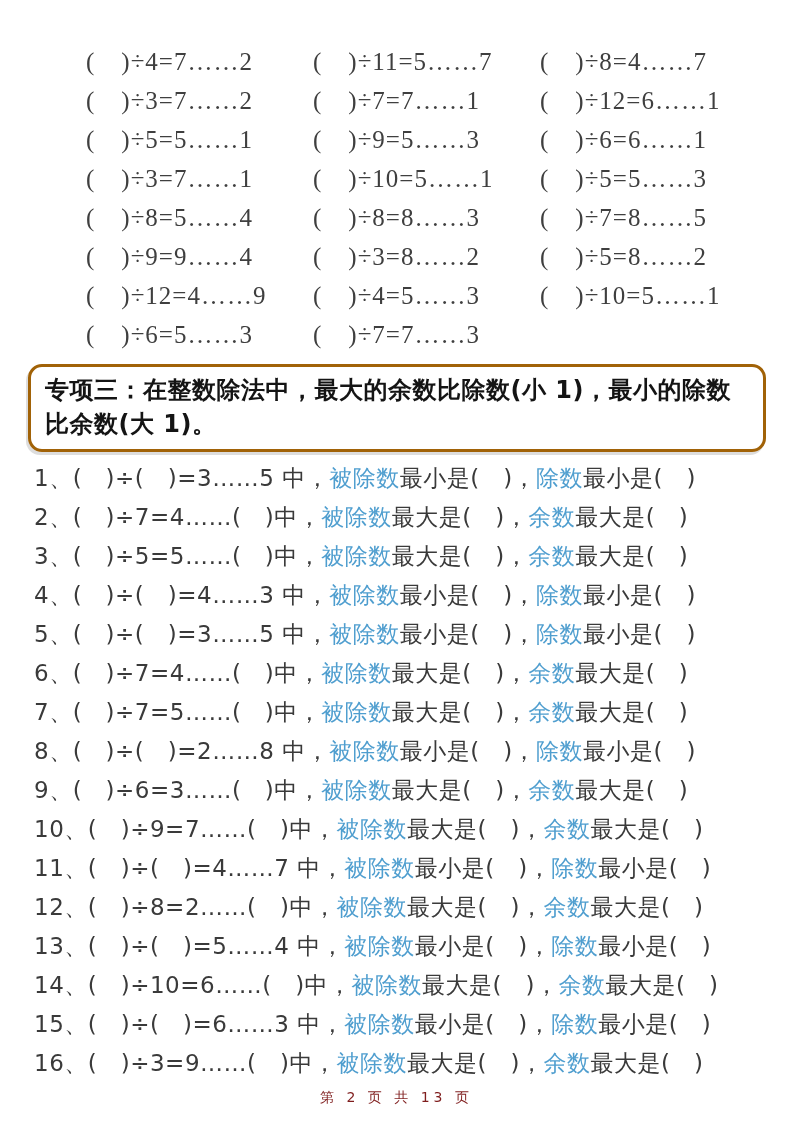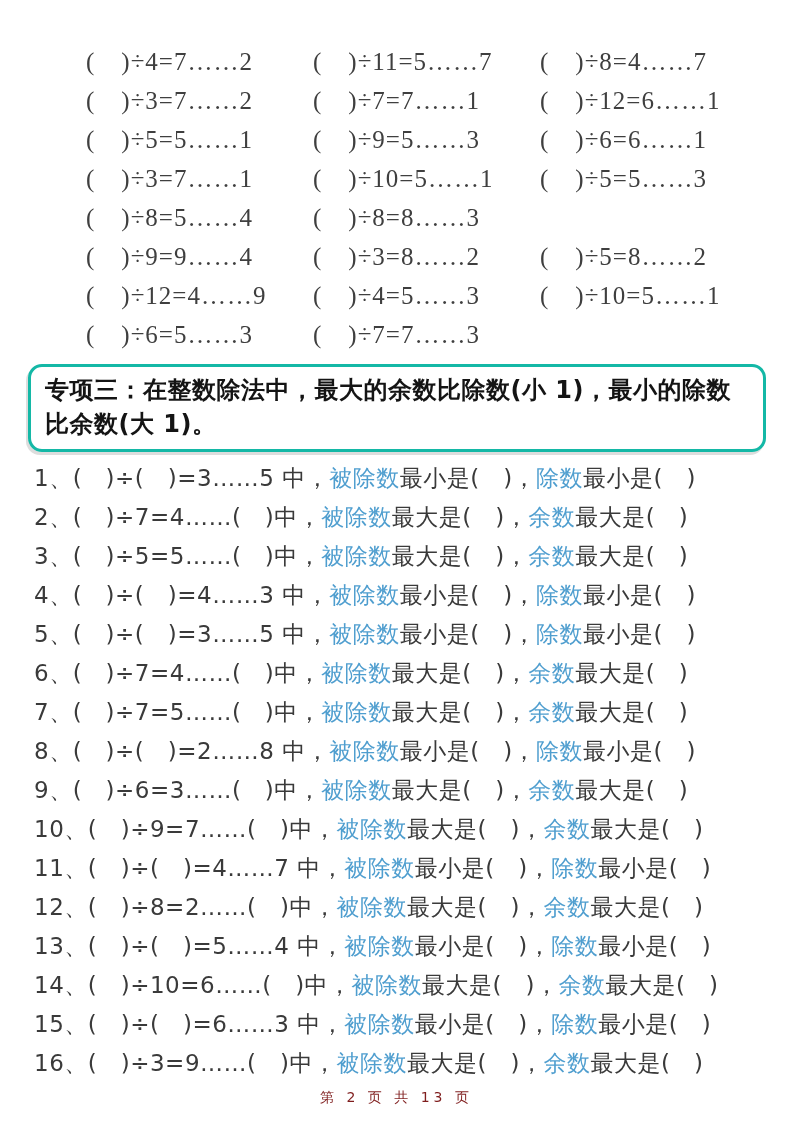--- a/index.html
+++ b/index.html
@@ -32,21 +32,21 @@
     color: #3f3f3f;
     white-space: nowrap;
     font-family: Liberation Serif, serif;
   }
   
   .section-box {
     box-sizing: border-box;
     margin: 10px auto 0 28px;
     width: 738px;
     min-height: 82px;
-    border: 3px solid #14b8a6;
+    border: 3px solid #a16207;
     border-radius: 14px;
     padding: 6px 14px 8px 14px;
     box-shadow: -2px 3px 0 rgba(120,120,120,0.25);
     display: flex;
     align-items: center;
   }
   .section-box .section-text {
     font-size: 24px;
     font-weight: bold;
     color: #141414;
@@ -99,20 +99,21 @@
     <span class="eq-cell">(　)÷6=6……1</span>
   </div>
   <div class="eq-row">
     <span class="eq-cell">(　)÷3=7……1</span>
     <span class="eq-cell">(　)÷10=5……1</span>
     <span class="eq-cell">(　)÷5=5……3</span>
   </div>
   <div class="eq-row">
     <span class="eq-cell">(　)÷8=5……4</span>
     <span class="eq-cell">(　)÷8=8……3</span>
+    <span class="eq-cell">(　)÷7=8……5</span>
   </div>
   <div class="eq-row">
     <span class="eq-cell">(　)÷9=9……4</span>
     <span class="eq-cell">(　)÷3=8……2</span>
     <span class="eq-cell">(　)÷5=8……2</span>
   </div>
   <div class="eq-row">
     <span class="eq-cell">(　)÷12=4……9</span>
     <span class="eq-cell">(　)÷4=5……3</span>
     <span class="eq-cell">(　)÷10=5……1</span>

